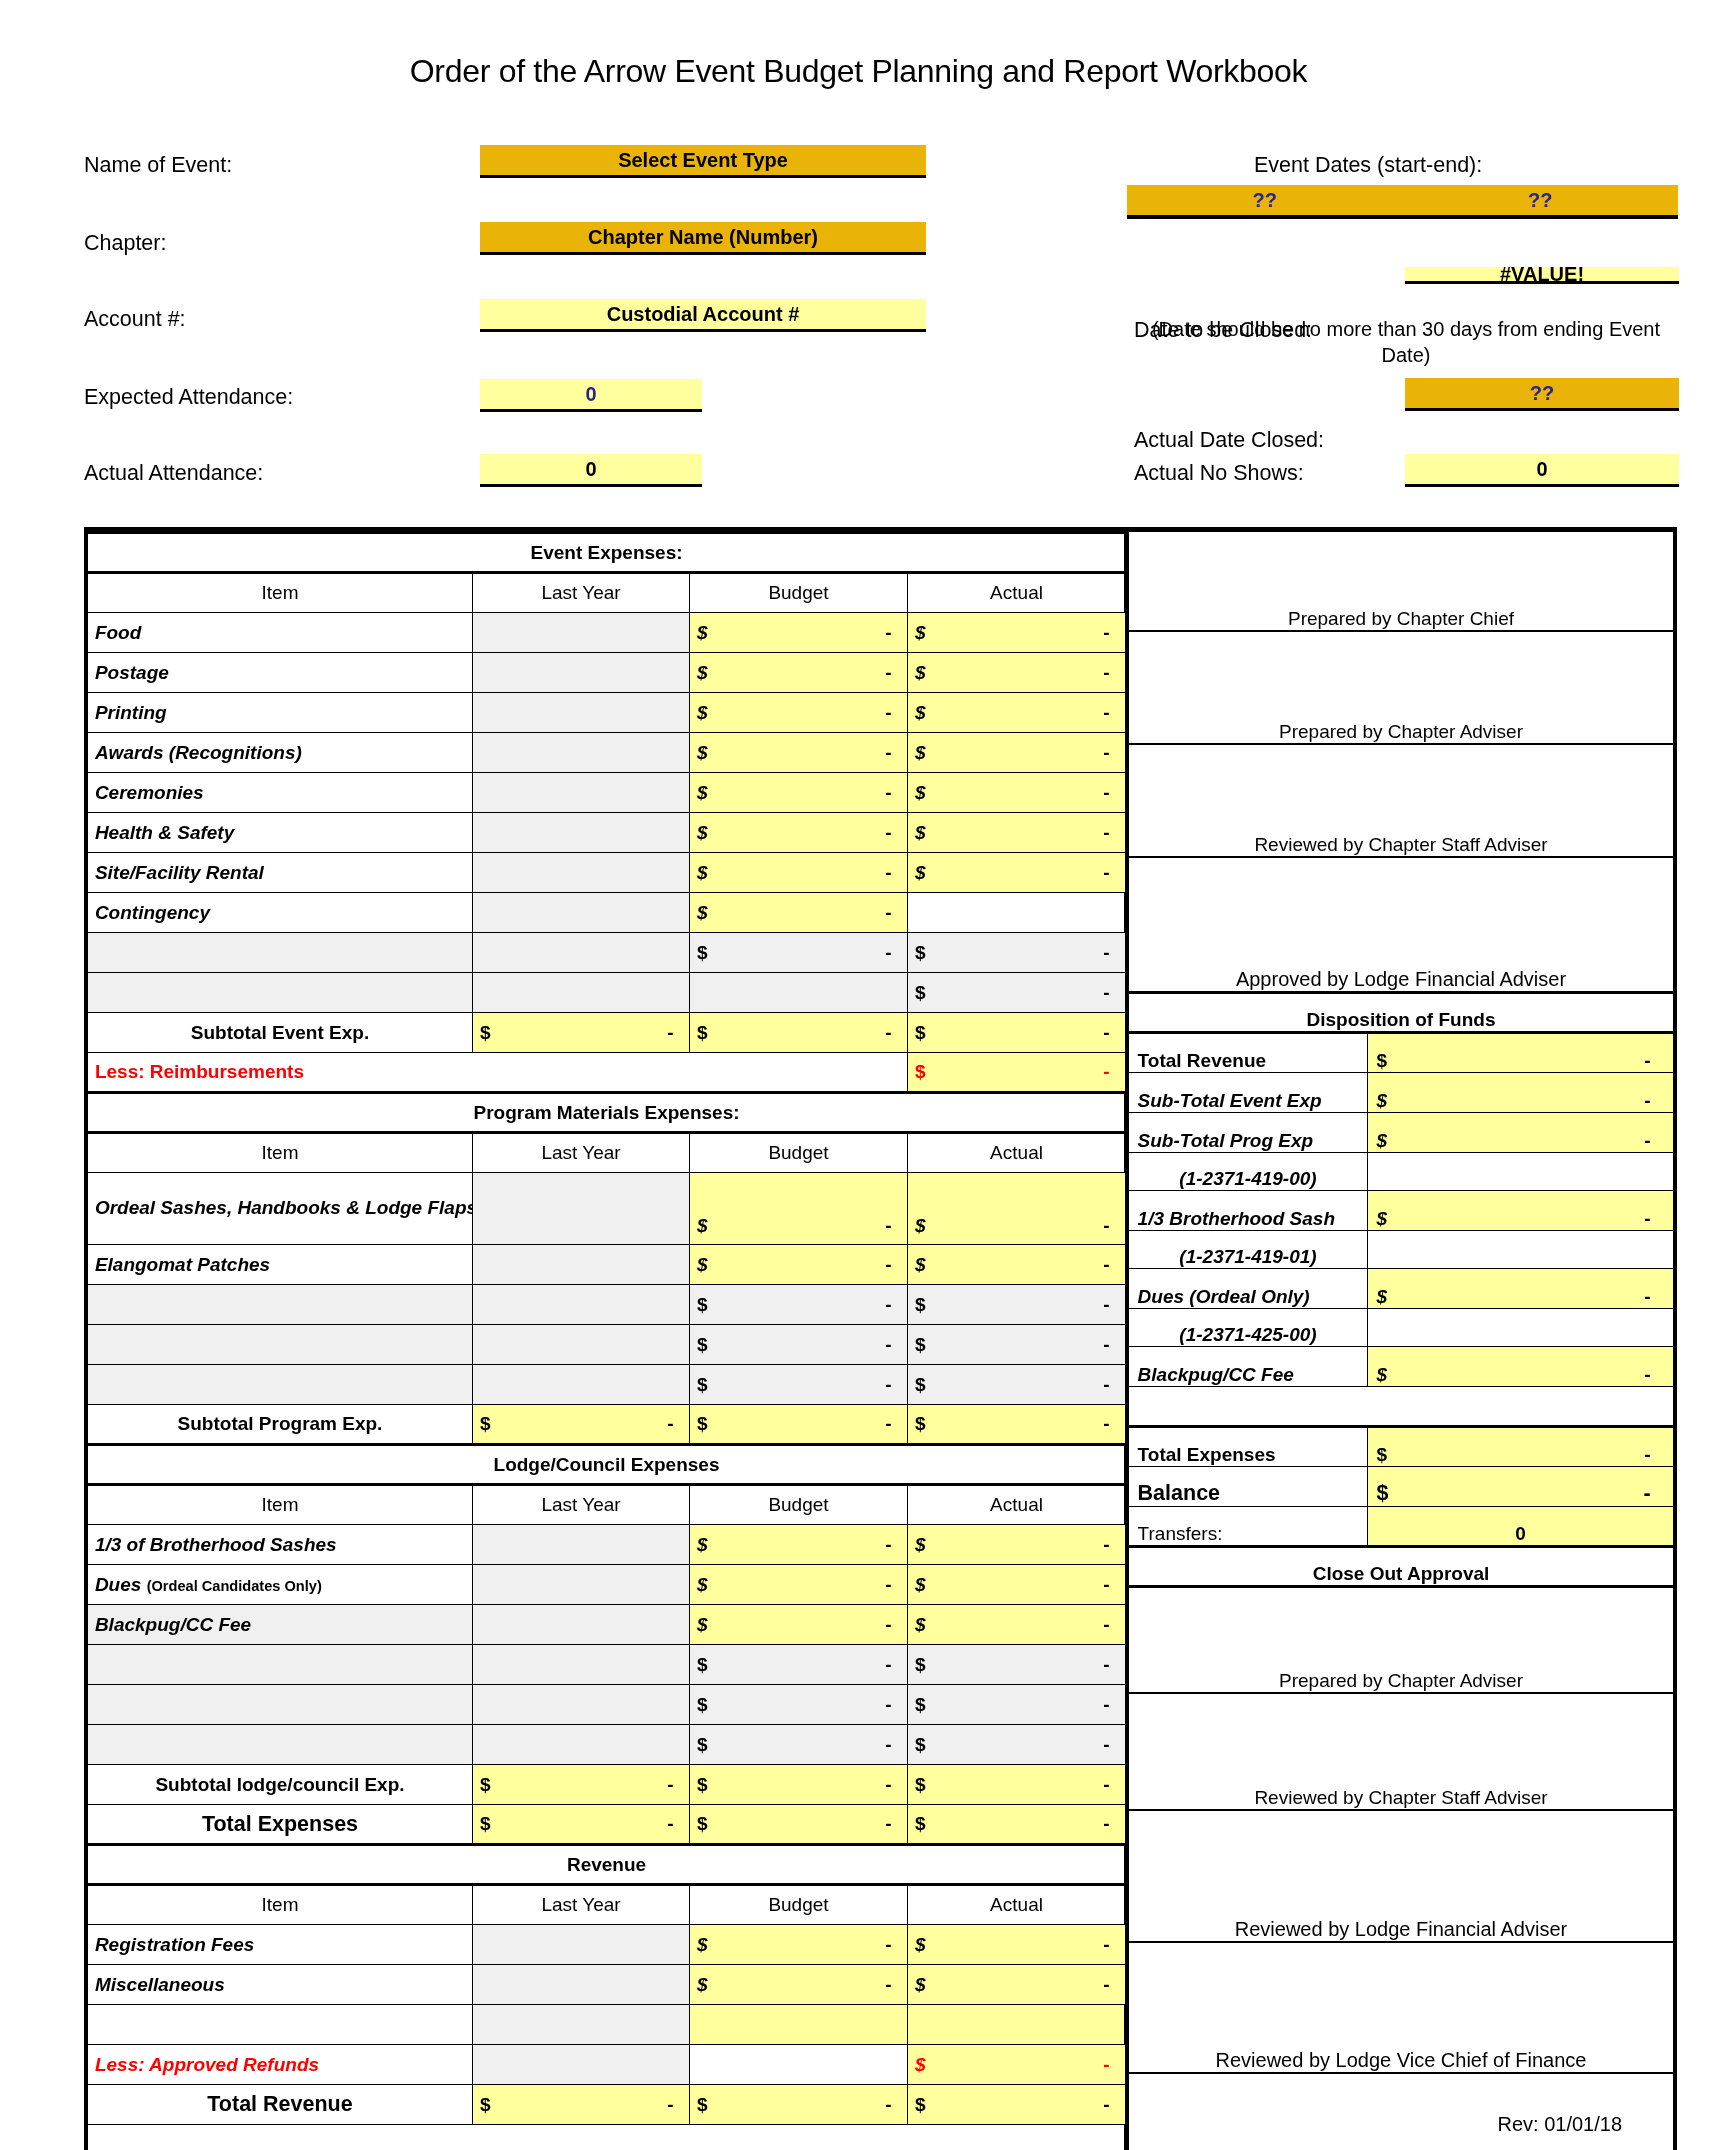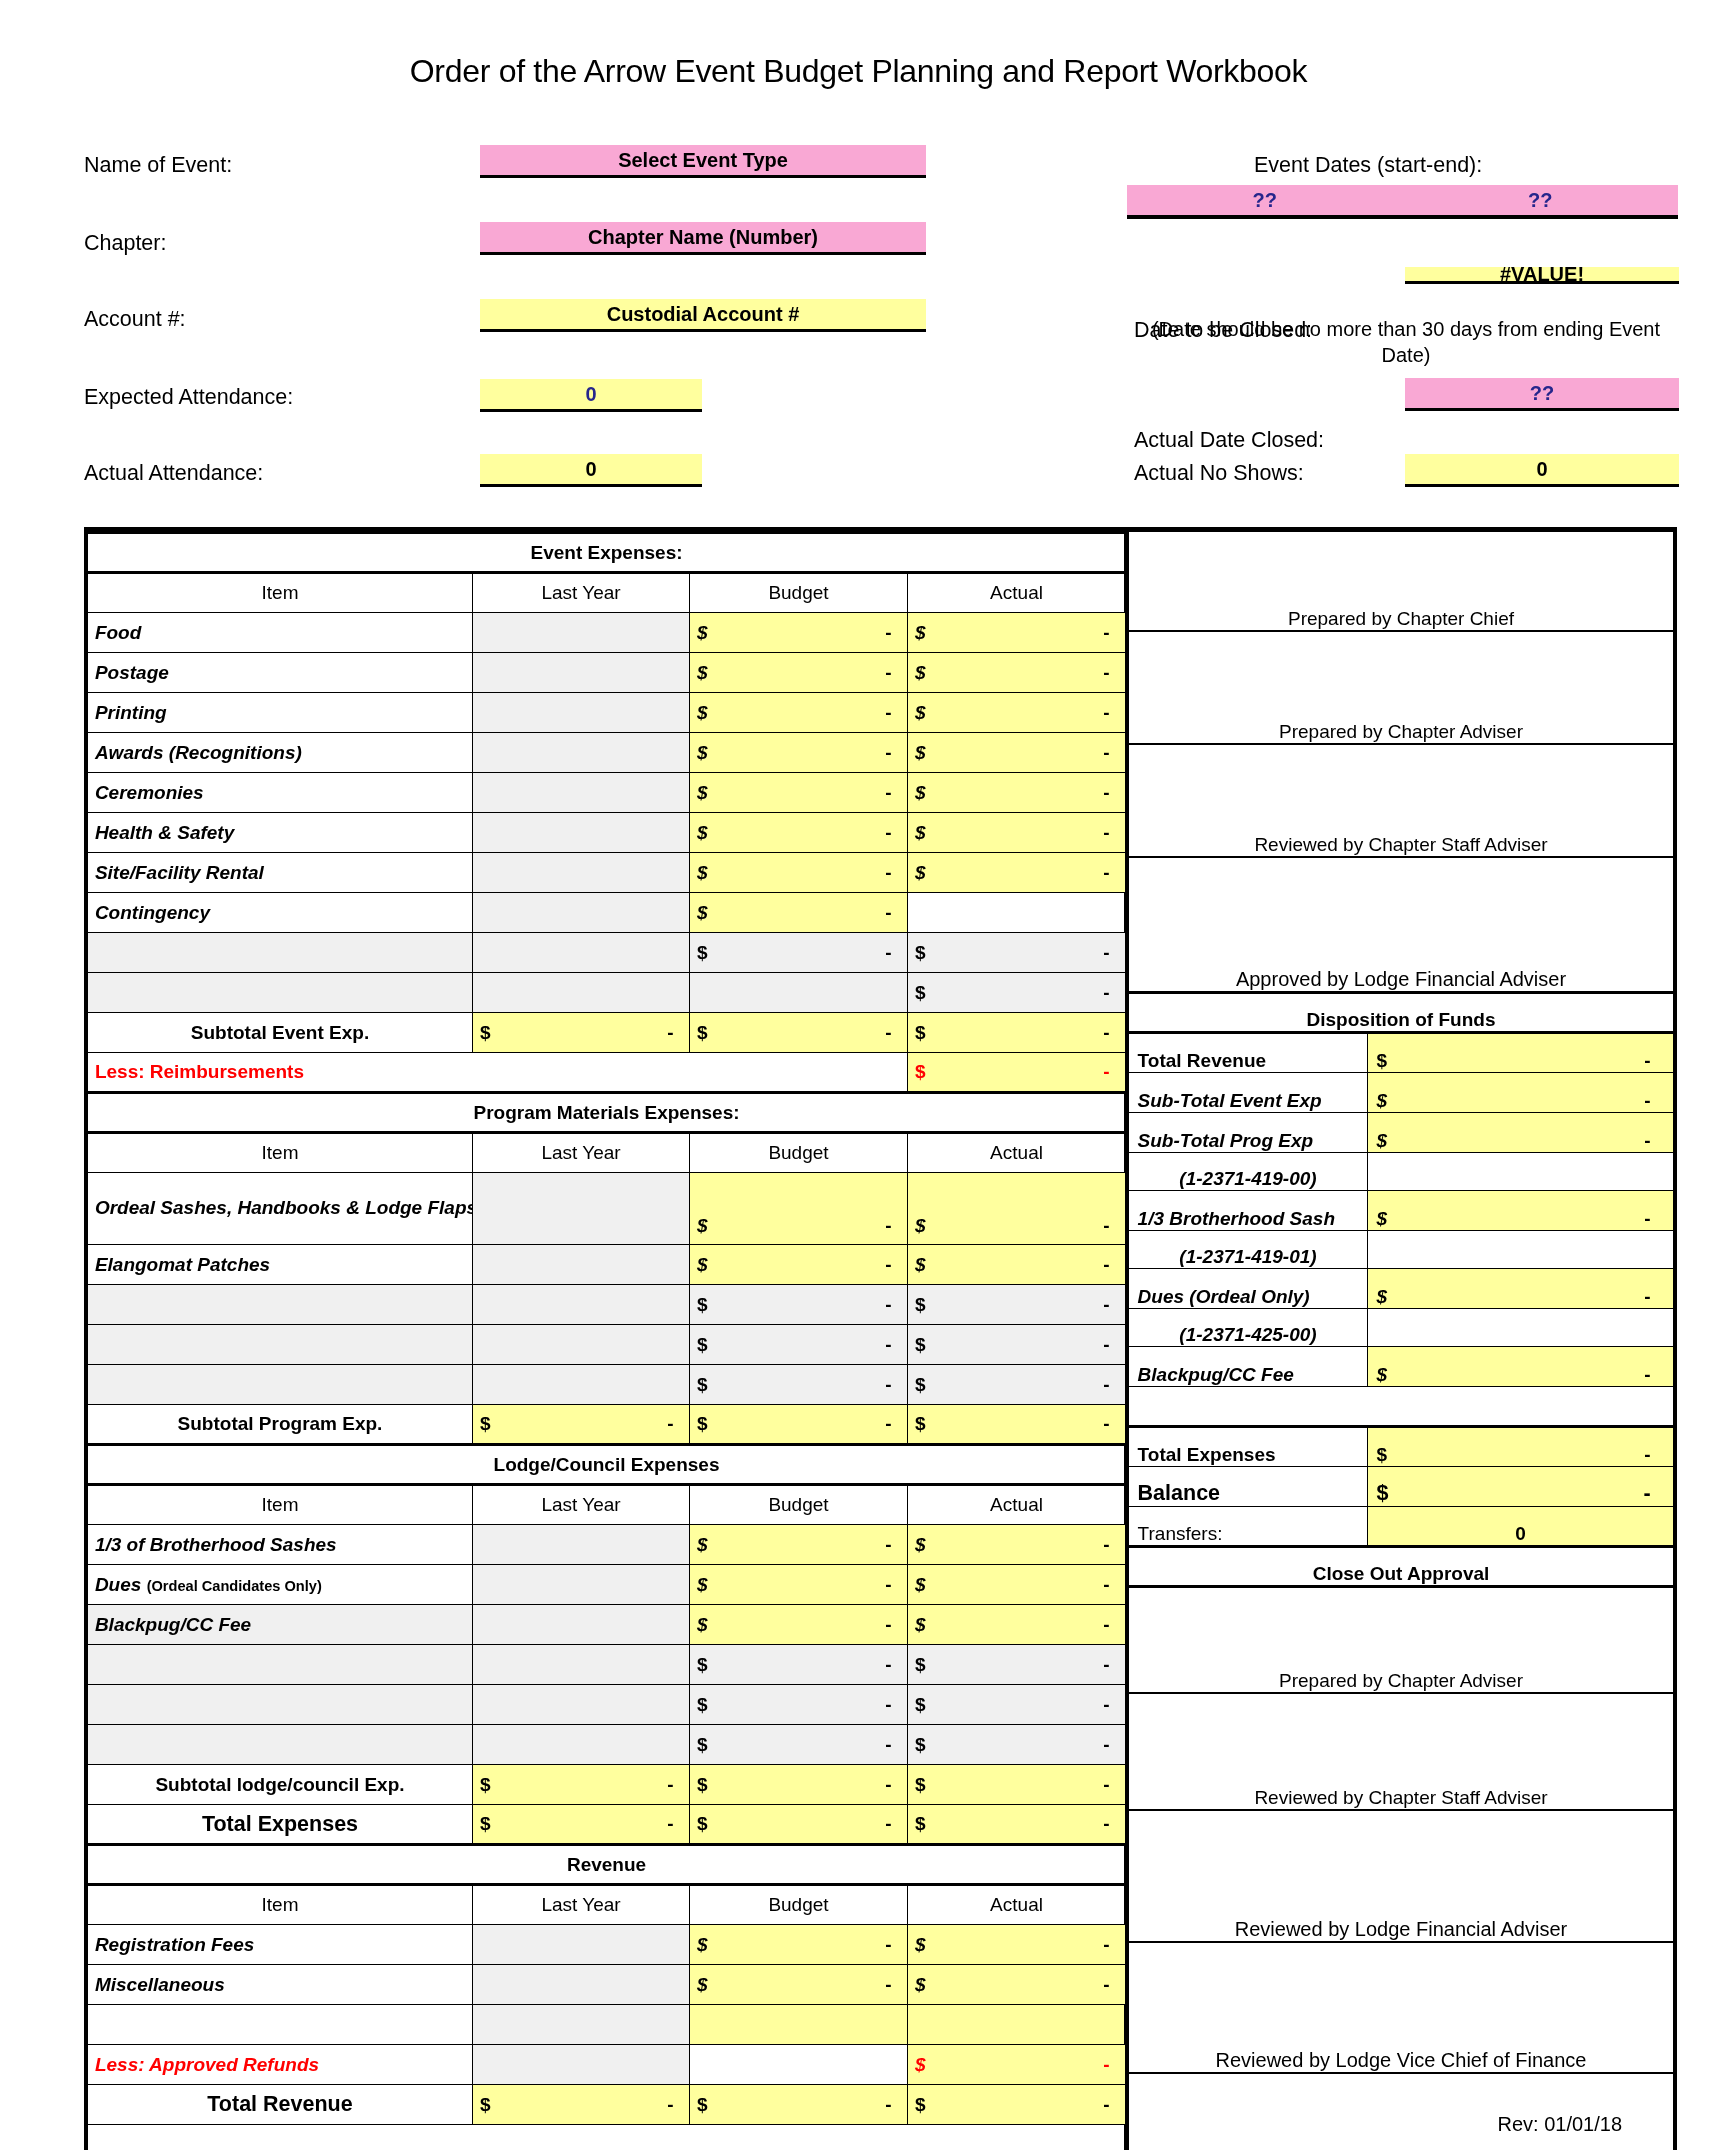--- a/index.html
+++ b/index.html
@@ -27,21 +27,21 @@
     font-size:21.5px; font-weight:400; white-space:nowrap;
   }
   .hdr-label.bold { font-weight:normal;margin-top:43px; }
   .hdr-field {
     position:absolute;
     border-bottom:3.4px solid #000;
     font-size:20px; font-weight:bold;
     display:flex; align-items:center; justify-content:center;
     text-align:center;
   }
-  .fill-gray { background:#f9a8d4; }
+  .fill-gray { background:#eab308; }
   .fill-yellow { background:#ffff9e; }
   .val-blue { color:#26268c; }
   .hdr-note {
     position:absolute; font-size:20px; text-align:center; line-height:1.28;
   }
 
   
   #sheet {
     position:absolute;
     left:84px; top:527px;

